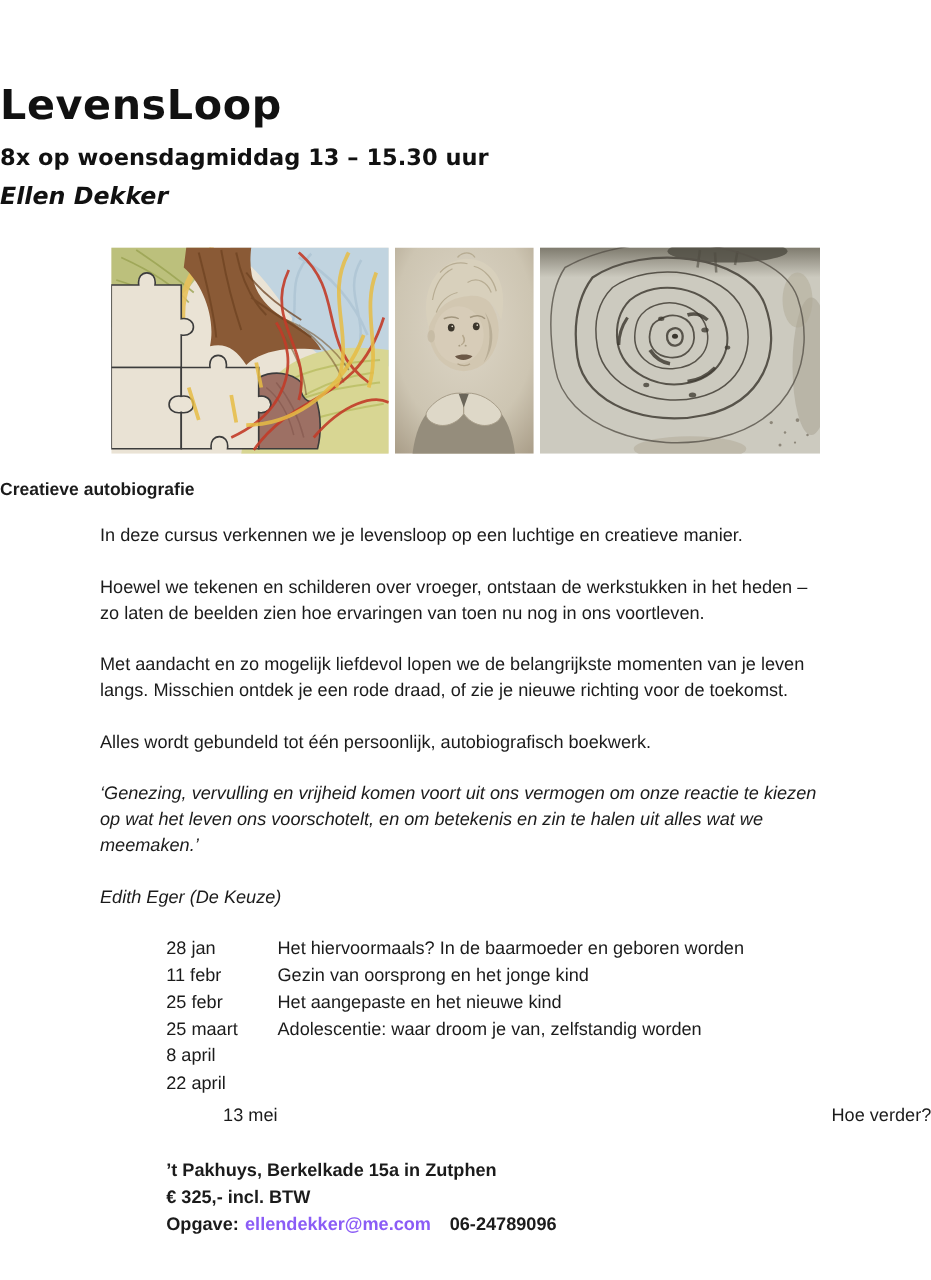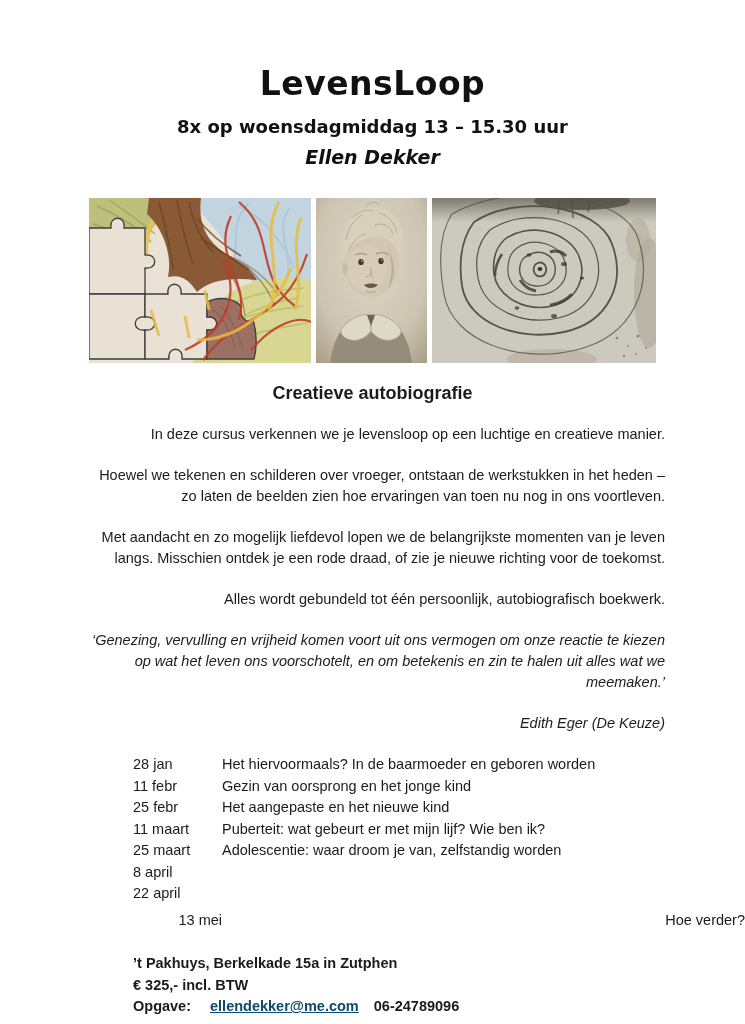--- a/index.html
+++ b/index.html
@@ -2,55 +2,55 @@
 <html><head>
 <meta charset="utf-8">
 <style>
   * { margin:0; padding:0; box-sizing:border-box; }
   html,body { background:#ffffff; }
   .page {
     width:745px; height:1024px; background:#ffffff; overflow:hidden;
     font-family:"Liberation Sans", sans-serif; color:#1b1b1b; position:relative;
   }
   
-  .header { text-align:center; }
+  .header { }
   .title {
     margin-top:64px; font-family:"DejaVu Sans", sans-serif;
     font-size:33px; font-weight:700; letter-spacing:0.5px; color:#111;
   }
   .subtitle {
     margin-top:13px; font-family:"DejaVu Sans", sans-serif;
     font-size:18px; font-weight:700; color:#111;
   }
   .author {
     margin-top:9px; font-family:"DejaVu Sans", sans-serif;
     font-size:19px; font-weight:700; font-style:italic; color:#111;
   }
   
   .artworks {
     margin:30px 0 0 89px; display:flex; gap:5px; height:165px;
   }
   .artworks svg { display:block; height:165px; }
   
   .section-heading {
-    margin-top:20px; text-align:center; font-weight:700; font-size:18px;
-  }
-  .body-copy { width:585px; margin:20px auto 0 auto; text-align:right; }
+    margin-top:20px; text-align:left; font-weight:700; font-size:14px;
+  }
+  .body-copy { width:585px; margin:20px auto 0 auto; text-align:left; }
   .body-copy p { font-size:14.5px; line-height:21px; margin-bottom:20px; }
   .quote-block { font-style:italic; }
   .quote-attribution { font-style:italic; margin-top:0; }
   
   .schedule { margin:16px 0 0 133px; }
   .schedule-row { display:flex; font-size:14.5px; line-height:21.5px; }
   .schedule-date { width:89px; flex:0 0 89px; }
   .schedule-topic { flex:1; }
   
   .footer { margin:22px 0 0 133px; font-weight:700; font-size:14.5px; line-height:21.5px; }
   .footer-signup { display:flex; align-items:baseline; }
-  .email-link { color:#0c4a6e; text-decoration:underline; margin-left:19px; cursor:pointer; }
+  .email-link { color:#8b5cf6; margin-left:5px; cursor:pointer; }
   .phone { margin-left:15px; }
 </style>
 </head>
 <body>
 
 <div class="page">
 
   <div class="header">
     <div class="title">LevensLoop</div>
     <div class="subtitle">8x op woensdagmiddag 13 – 15.30 uur</div>
@@ -217,24 +217,20 @@
     </div>
     <div class="schedule-row">
       <span class="schedule-date">11 febr</span>
       <span class="schedule-topic">Gezin van oorsprong en het jonge kind</span>
     </div>
     <div class="schedule-row">
       <span class="schedule-date">25 febr</span>
       <span class="schedule-topic">Het aangepaste en het nieuwe kind</span>
     </div>
     <div class="schedule-row">
-      <span class="schedule-date">11 maart</span>
-      <span class="schedule-topic">Puberteit: wat gebeurt er met mijn lijf? Wie ben ik?</span>
-    </div>
-    <div class="schedule-row">
       <span class="schedule-date">25 maart</span>
       <span class="schedule-topic">Adolescentie: waar droom je van, zelfstandig worden</span>
     </div>
     <div class="schedule-row">
       <span class="schedule-date">8 april</span>
     </div>
     <div class="schedule-row">
       <span class="schedule-date">22 april</span>
     </div>
     <div class="schedule-row" style="margin-top:5px;text-align:right;">

